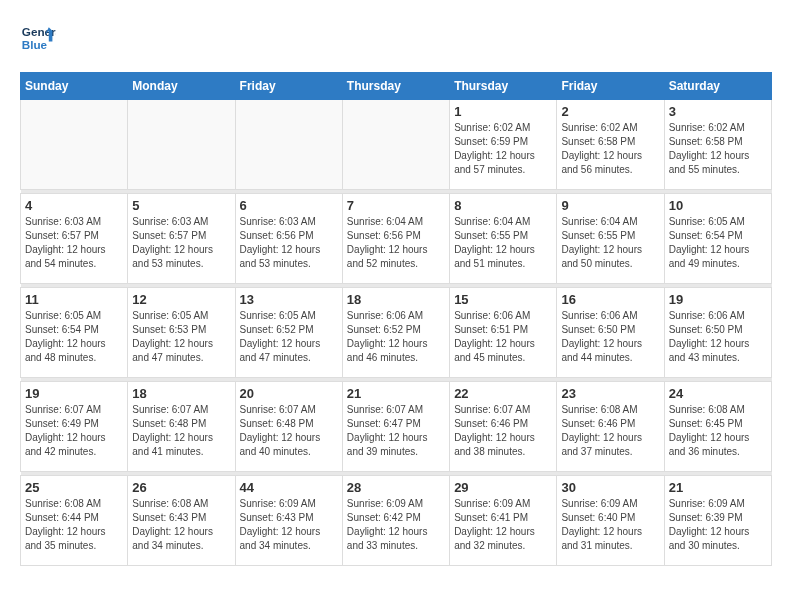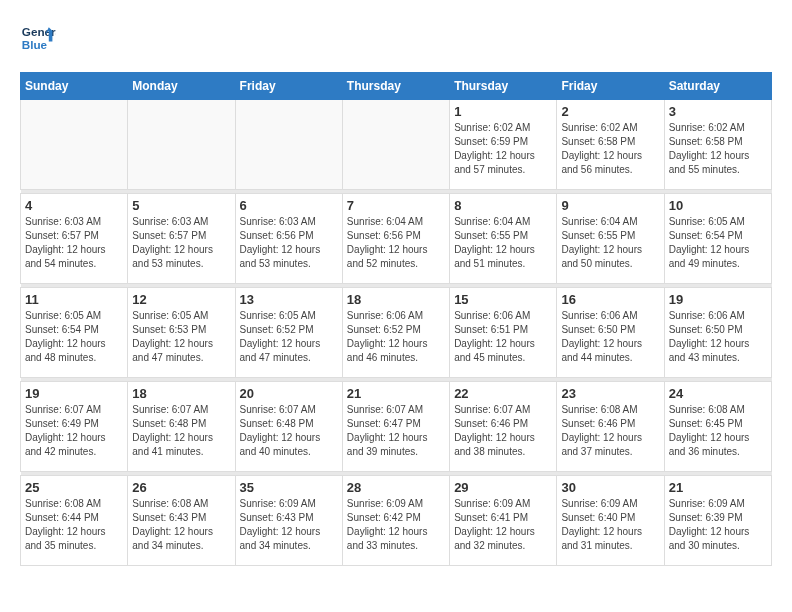--- a/index.html
+++ b/index.html
@@ -256,21 +256,21 @@
       <tr>
         <td>
           <div class="day-num">25</div>
           <div class="day-info">Sunrise: 6:08 AM<br>Sunset: 6:44 PM<br>Daylight: 12 hours and 35 minutes.</div>
         </td>
         <td>
           <div class="day-num">26</div>
           <div class="day-info">Sunrise: 6:08 AM<br>Sunset: 6:43 PM<br>Daylight: 12 hours and 34 minutes.</div>
         </td>
         <td>
-          <div class="day-num">35</div>
+          <div class="day-num">44</div>
           <div class="day-info">Sunrise: 6:09 AM<br>Sunset: 6:43 PM<br>Daylight: 12 hours and 34 minutes.</div>
         </td>
         <td>
           <div class="day-num">28</div>
           <div class="day-info">Sunrise: 6:09 AM<br>Sunset: 6:42 PM<br>Daylight: 12 hours and 33 minutes.</div>
         </td>
         <td>
           <div class="day-num">29</div>
           <div class="day-info">Sunrise: 6:09 AM<br>Sunset: 6:41 PM<br>Daylight: 12 hours and 32 minutes.</div>
         </td>

